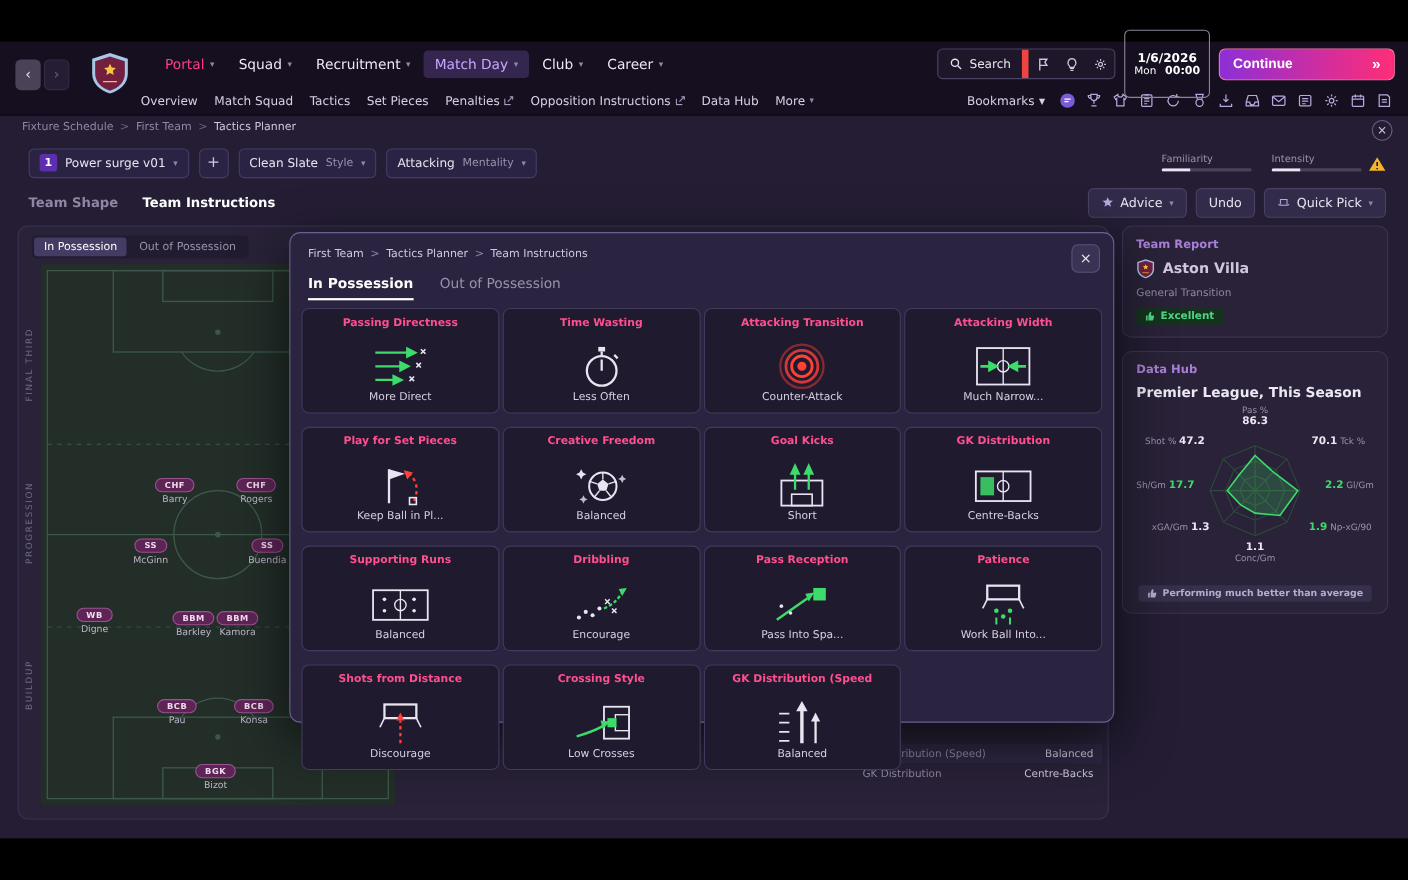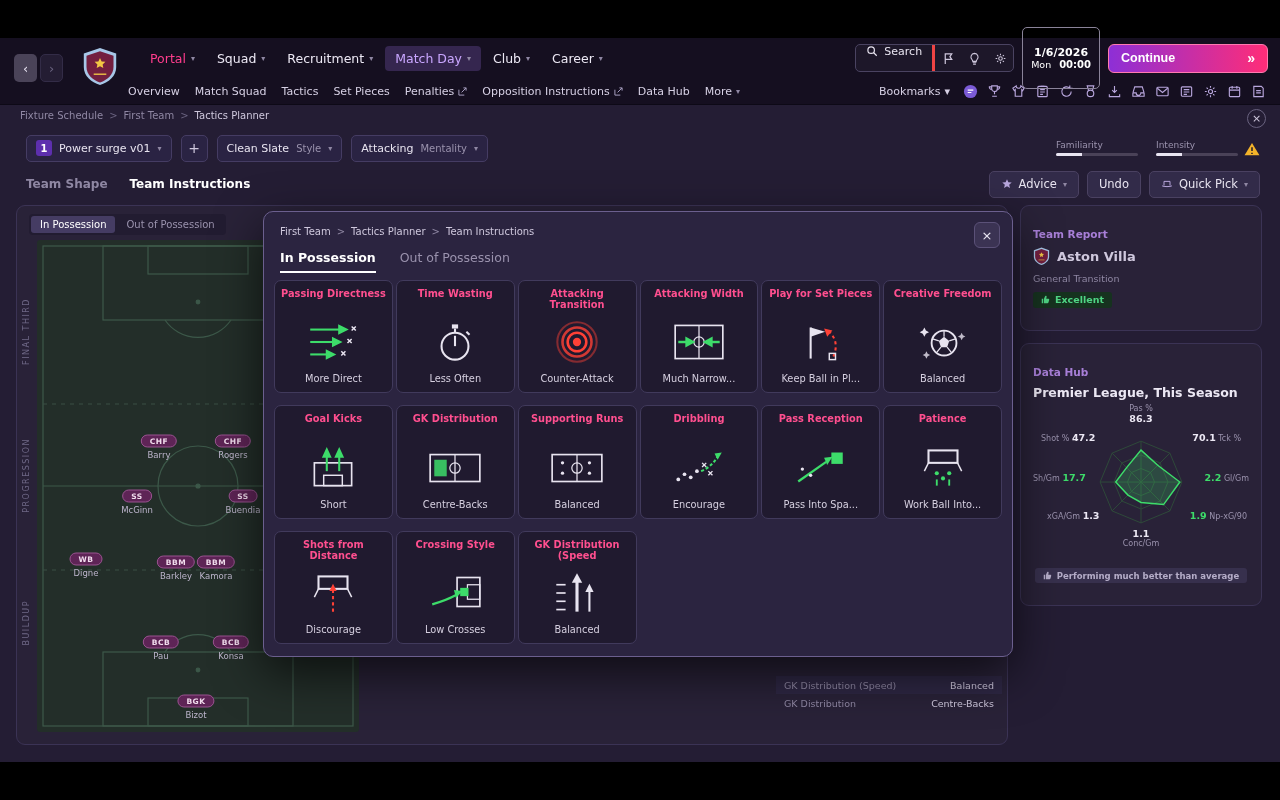--- a/index.html
+++ b/index.html
@@ -16,21 +16,21 @@
   .nav-arrow.fwd{background:#241d33;color:#6a6380;border:1px solid #332c47}
   .crest{position:absolute;left:82px;top:8px;width:36px;height:42px;z-index:8}
   .crest svg,.crest-sm svg{width:100%;height:100%}
   .mainnav{display:flex;gap:2px;margin-left:128px;align-items:center}
   .nav-item{display:flex;align-items:center;gap:5px;padding:5px 10px;color:#ece8f4;font-size:12.5px;font-weight:normal;border-radius:4px;cursor:default}
   .nav-item .chev{font-size:8px;color:#8f87a3}
   .nav-item.pink{color:#ff3d8d}
   .nav-item.purple{color:#c9a6ff;background:#35264f}
   .topbar-right{margin-left:auto;display:flex;align-items:center;gap:8px}
   .search-group{display:flex;align-items:center;background:#1d1729;border:1px solid #4a4361;border-radius:5px;height:28px;overflow:hidden}
-  .search-pill{display:flex;align-items:flex-start;gap:6px;padding:0 10px;color:#e8e4f0;font-size:11px;height:100%;border-right:3px solid #ef4444}
+  .search-pill{display:flex;align-items:center;gap:6px;padding:0 10px;color:#e8e4f0;font-size:11px;height:100%;border-right:6px solid #ef4444}
   .tb-icon{width:26px;height:100%;display:flex;align-items:center;justify-content:center;color:#cfc8dd}
   .tb-icon svg{width:13px;height:13px}
   .search-pill svg{width:12px;height:12px}
   .datebox{border:1px solid #8a8399;border-radius:5px;padding:18px 8px;color:#fff;min-width:74px;text-align:center}
   .datebox .d1{font-size:11px;font-weight:bold;line-height:1.2}
   .datebox .d2{font-size:9.5px;display:flex;justify-content:space-between;gap:8px}
   .datebox .d2 b{font-size:10px}
   .continue-btn{width:160px;height:29px;border-radius:6px;background:linear-gradient(90deg,#8d2fd6,#ff2d78);border:1px solid #ff7ab0;color:#fff;font-weight:bold;font-size:12.5px;display:flex;align-items:center;justify-content:space-between;padding:0 12px}
   .continue-btn .dbl{font-size:14px}
 
@@ -85,21 +85,21 @@
   .player .role{display:inline-block;background:#5e2456;border:1px solid #9a5390;color:#f2ddee;font-size:7.5px;font-weight:bold;letter-spacing:.5px;padding:1px 8px;border-radius:8px}
   .player .pname{font-size:8.5px;color:#bdb5cc;margin-top:2px;white-space:nowrap}
   .bg-rows{position:absolute;left:759px;top:470px;width:226px;font-size:9.5px}
   .bg-row{display:flex;justify-content:space-between;align-items:center;height:18px;padding:0 8px}
   .bg-row:nth-child(odd){background:#2e2744}
   .bg-row .bl{color:#8f87a3}
   .bg-row .bv{color:#cfc8dd}
 
   
   .sidebar{position:absolute;left:1020px;top:100px;width:242px}
-  .panel{background:#292238;border:1px solid #3b3355;border-radius:9px;padding:22px 12px;margin-bottom:12px}
+  .panel{background:#292238;border:1px solid #3b3355;border-radius:9px;padding:10px 12px;margin-bottom:12px}
   .panel-title{font-size:10.5px;font-weight:bold;color:#a87fd8;margin-bottom:7px}
   .team-row{display:flex;align-items:center;gap:7px;margin-bottom:7px}
   .crest-sm{width:17px;height:19px}
   .team-name{font-size:13px;font-weight:bold;color:#cfc8dd}
   .perf-label{font-size:9.5px;color:#8f87a3;margin-bottom:5px}
   .badge-green{display:inline-flex;align-items:center;gap:5px;background:#16321f;border-radius:3px;padding:2.5px 8px;color:#4fd584;font-size:9.5px;font-weight:bold}
   .badge-green svg{width:9px;height:9px}
   .dh-sub{font-size:12.5px;font-weight:bold;color:#ece8f4;margin-bottom:4px}
   .radar{position:relative;width:100%;height:158px}
   .radar svg{position:absolute;inset:0;width:100%;height:100%}
@@ -112,21 +112,21 @@
   .badge-gray svg{width:9px;height:9px}
 
   
   .modal{position:absolute;left:263px;top:106px;width:750px;height:446px;background:#2b2440;border:1px solid #6b5f8e;border-radius:10px;box-shadow:0 16px 48px rgba(0,0,0,.65);z-index:10}
   .modal-crumbs{position:absolute;top:14px;left:16px;font-size:10px;color:#cfc8dd;display:flex;gap:6px;align-items:center}
   .modal-crumbs .sep{color:#8f87a3}
   .modal-close{position:absolute;top:10px;right:12px;width:26px;height:26px;background:#3b3353;border:1px solid #5b5178;border-radius:6px;color:#ece8f4;font-size:13px;display:flex;align-items:center;justify-content:center}
   .modal-tabs{position:absolute;top:38px;left:16px;display:flex;gap:24px}
   .mtab{font-size:12.5px;color:#9a92ad;padding-bottom:6px}
   .mtab.active{color:#fff;font-weight:bold;border-bottom:2px solid #fff}
-  .card-grid{position:absolute;top:68px;left:10px;right:10px;bottom:12px;display:grid;grid-template-columns:repeat(6,1fr);grid-template-rows:repeat(3,1fr);gap:12px 3px}
+  .card-grid{position:absolute;top:68px;left:10px;right:10px;bottom:12px;display:grid;grid-template-columns:repeat(4,1fr);grid-template-rows:repeat(3,1fr);gap:12px 3px}
   .card{background:#201a2f;border:1px solid #413a5c;border-radius:7px;padding:7px 5px 8px;display:flex;flex-direction:column;align-items:center;justify-content:space-between}
   .card-title{color:#ff4f8f;font-size:9.8px;font-weight:bold;text-align:center;line-height:1.15;min-height:22px}
   .card-icon{height:46px;display:flex;align-items:center;justify-content:center}
   .card-icon svg{width:58px;height:46px}
   .card-value{color:#d6d0e0;font-size:9.8px;text-align:center;white-space:nowrap}
 </style>
 </head>
 <body>
 
 <div class="screen">

